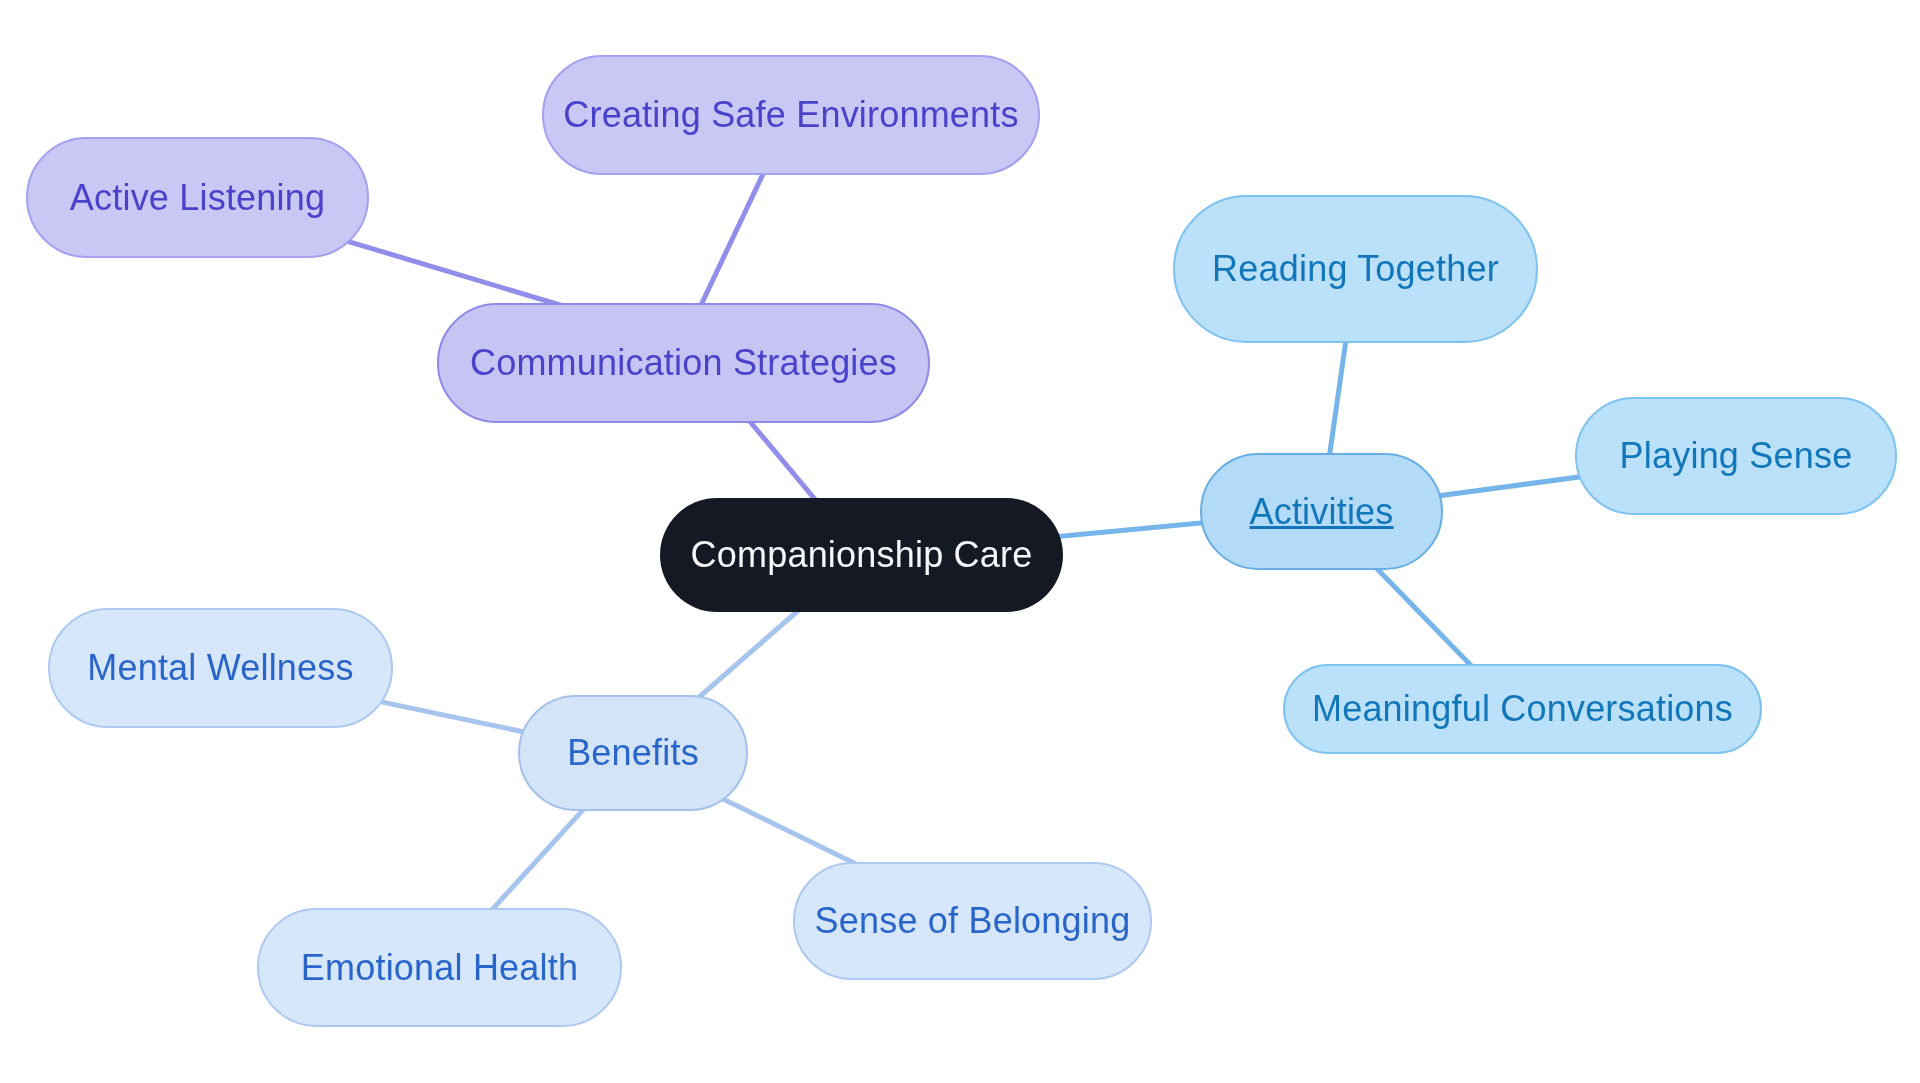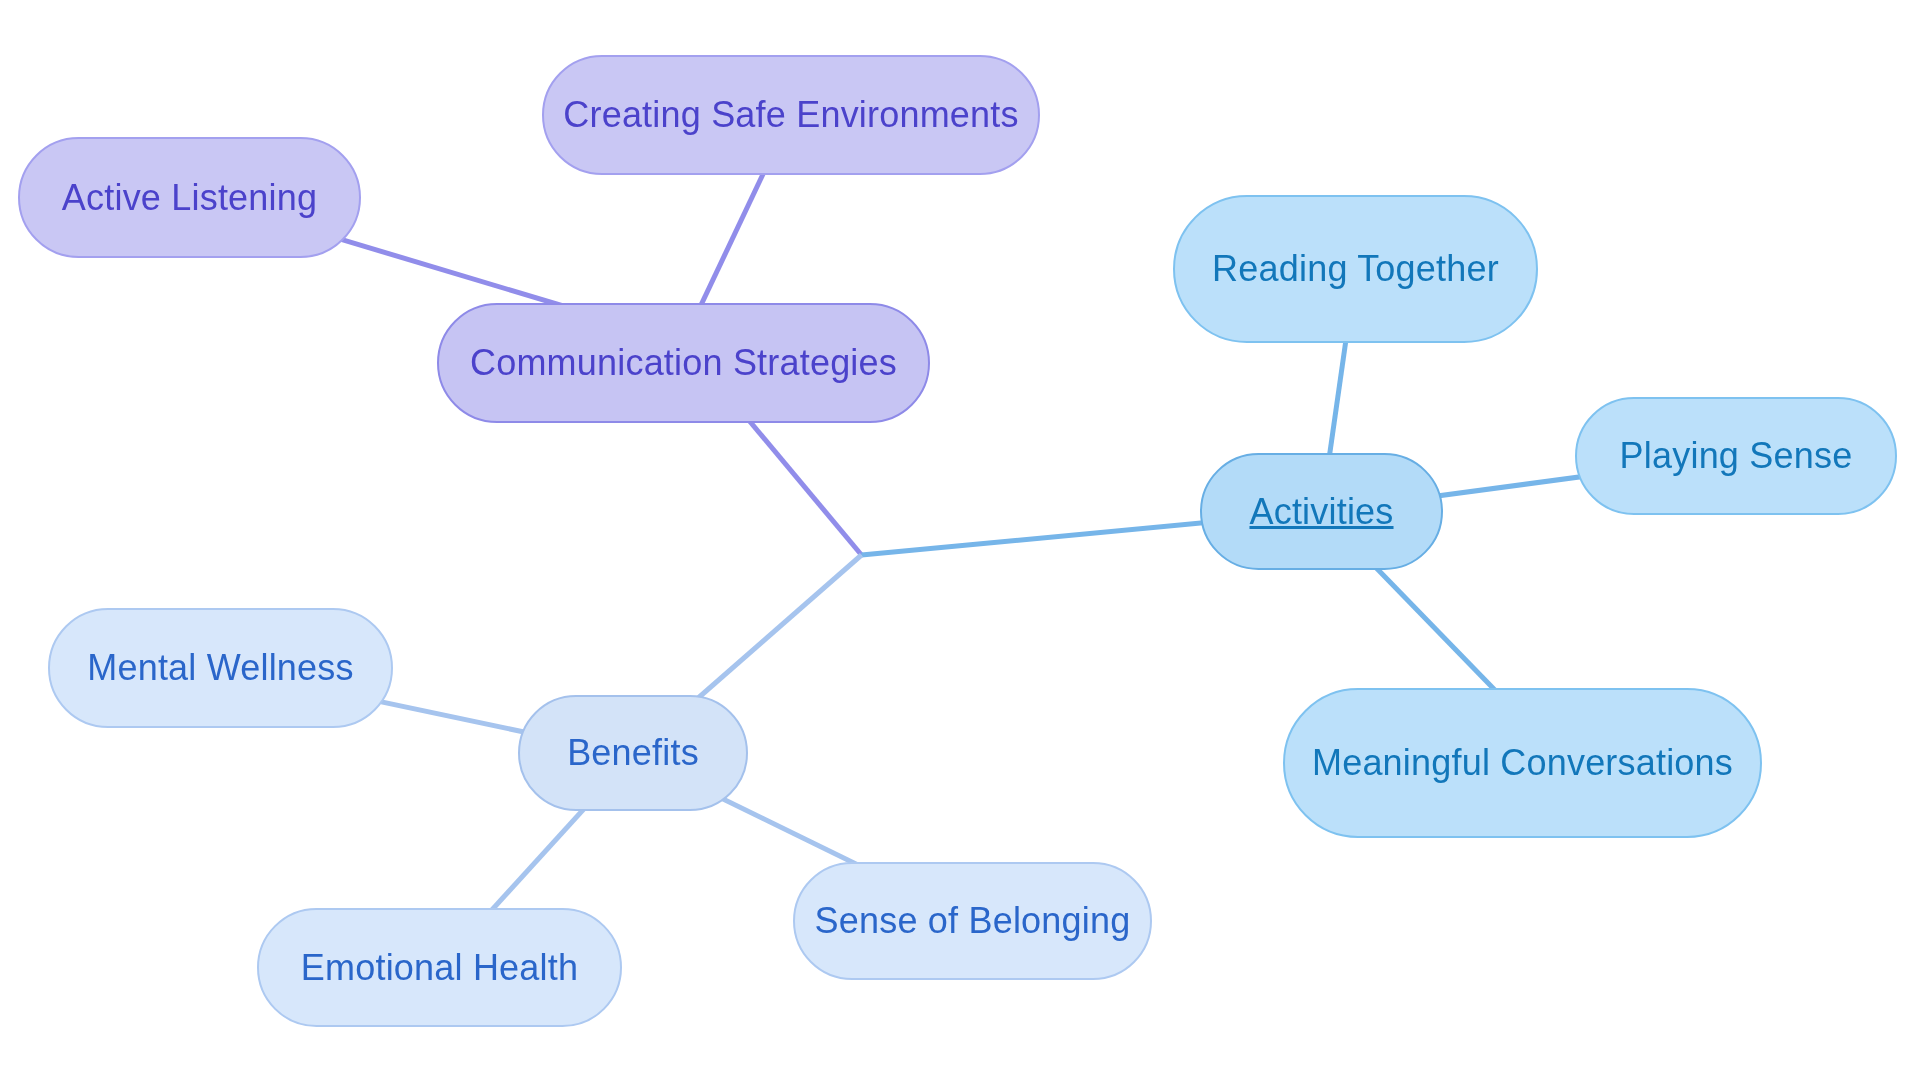--- a/index.html
+++ b/index.html
@@ -87,34 +87,35 @@
     <line class="edge blue" x1="861.5" y1="555" x2="1321.5" y2="511.5"></line>
     <line class="edge blue" x1="1321.5" y1="511.5" x2="1355.5" y2="273"></line>
     <line class="edge blue" x1="1321.5" y1="511.5" x2="1736" y2="456"></line>
     <line class="edge blue" x1="1321.5" y1="511.5" x2="1522.5" y2="718.5"></line>
     <line class="edge steel" x1="861.5" y1="555" x2="633" y2="755"></line>
     <line class="edge steel" x1="633" y1="755" x2="220.5" y2="668"></line>
     <line class="edge steel" x1="633" y1="755" x2="439.5" y2="967.5"></line>
     <line class="edge steel" x1="633" y1="755" x2="972.5" y2="921"></line>
   </svg>
 
+  <div class="node c-center" style="left:660px; top:498px; width:403px; height:114px;">Companionship Care</div>
 
   <div class="node purple-branch" style="left:437px; top:282px; width:493px; height:120px;">Communication Strategies</div>
 
-  <div class="node purple-child" style="left:18px; top:137px; width:343px; height:121px;">Active Listening</div>
+  <div class="node purple-child" style="left:26px; top:137px; width:343px; height:121px;">Active Listening</div>
 
   <div class="node purple-child" style="left:542px; top:55px; width:498px; height:120px;">Creating Safe Environments</div>
 
   <div class="node blue-branch" style="left:1200px; top:453px; width:243px; height:117px;">Activities</div>
 
   <div class="node blue-child" style="left:1173px; top:195px; width:365px; height:148px;">Reading Together</div>
 
   <div class="node blue-child" style="left:1575px; top:397px; width:322px; height:118px;">Playing Sense</div>
 
-  <div class="node blue-child" style="left:1283px; top:688px; width:479px; height:150px;">Meaningful Conversations</div>
+  <div class="node blue-child" style="left:1283px; top:664px; width:479px; height:90px;">Meaningful Conversations</div>
 
   <div class="node steel-branch" style="left:518px; top:695px; width:230px; height:116px;">Benefits</div>
 
   <div class="node steel-child" style="left:48px; top:608px; width:345px; height:120px;">Mental Wellness</div>
 
   <div class="node steel-child" style="left:257px; top:908px; width:365px; height:119px;">Emotional Health</div>
 
   <div class="node steel-child" style="left:793px; top:862px; width:359px; height:118px;">Sense of Belonging</div>
 
 </div>

